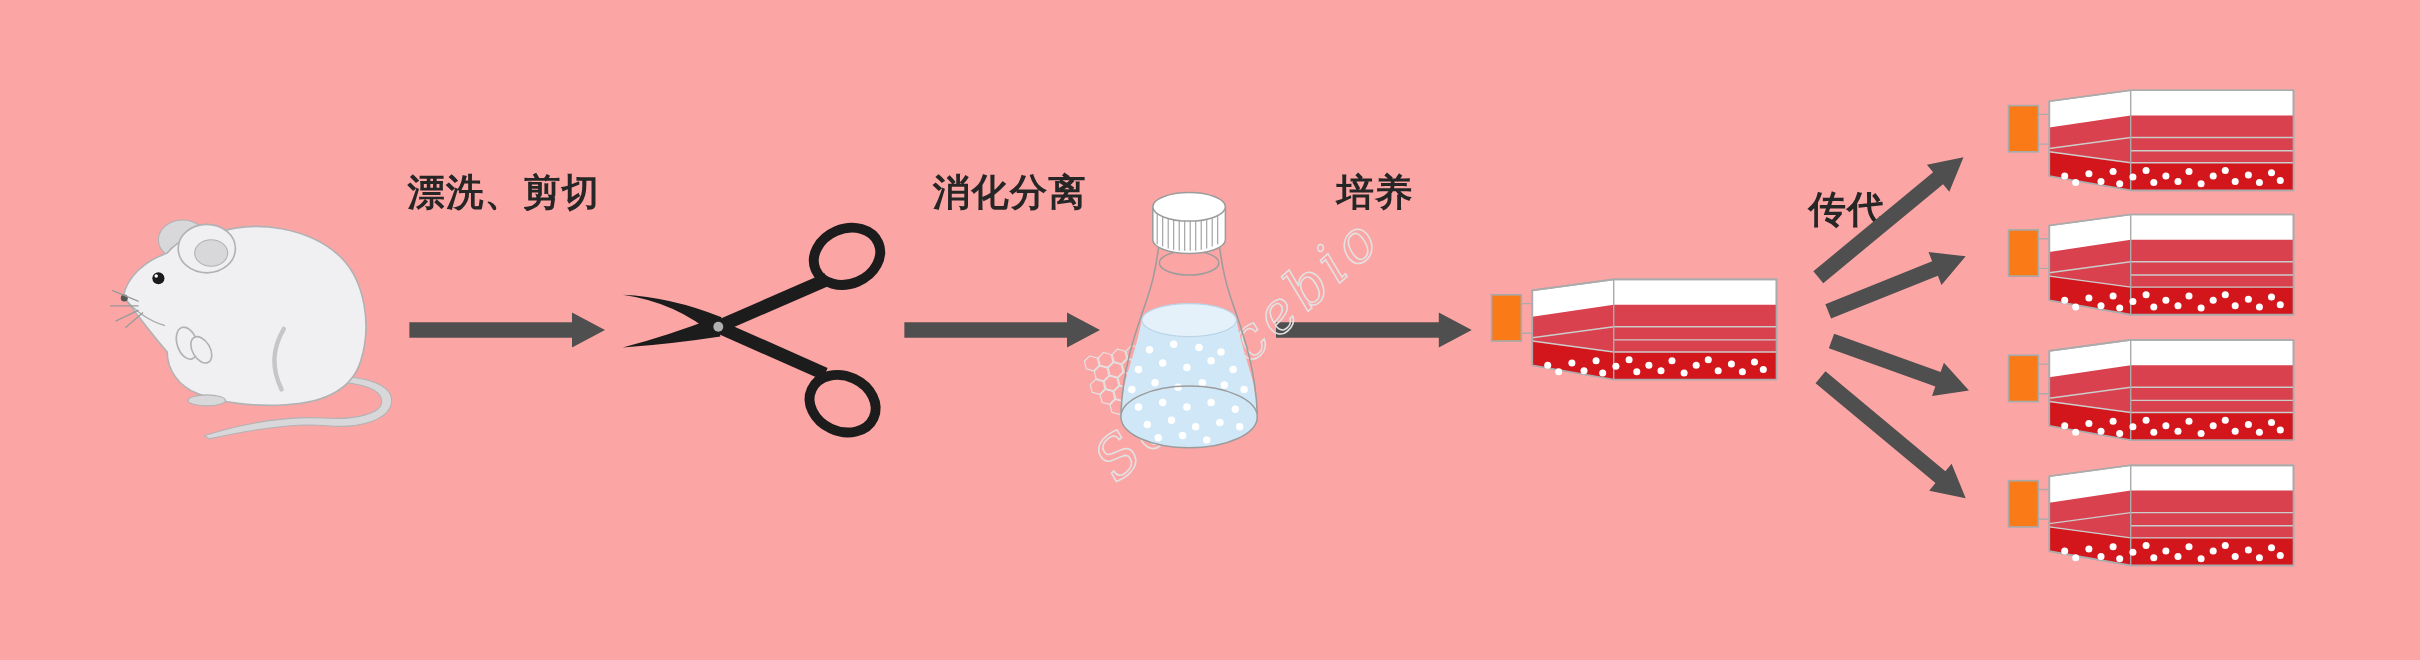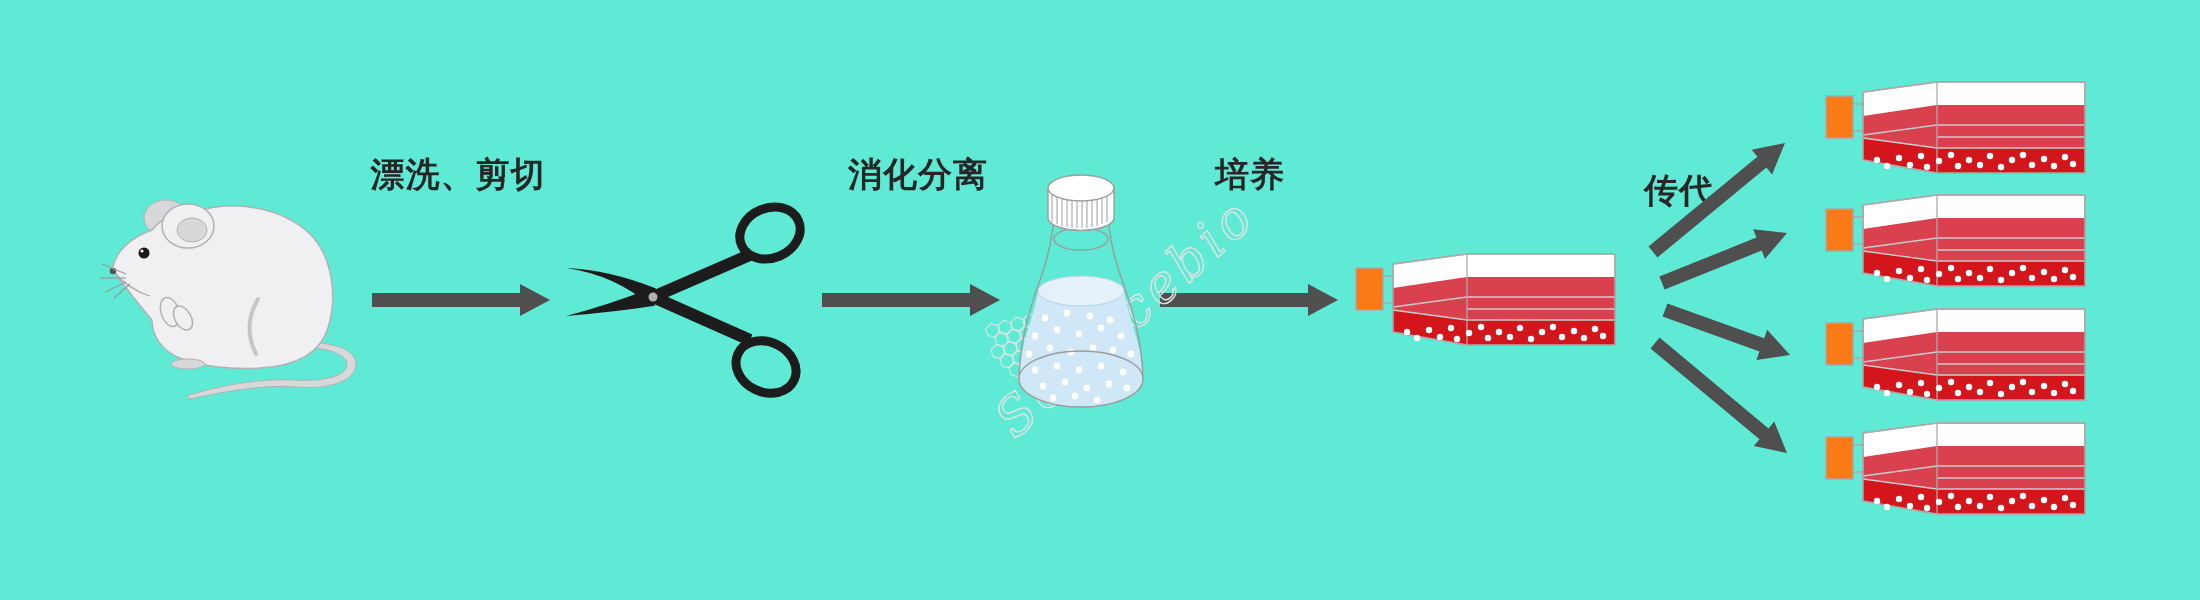--- a/index.html
+++ b/index.html
@@ -1,17 +1,17 @@
 <!DOCTYPE html>
 <html><head>
 <meta charset="utf-8">
 <style>
   html,body{margin:0;padding:0;background:#ffffff;}
   body{font-family:"DejaVu Sans","Liberation Sans",sans-serif;}
-  #canvas{position:relative;width:2200px;height:600px;background:#5eead4;overflow:hidden;}
+  #canvas{position:relative;width:2200px;height:600px;background:#fca5a5;overflow:hidden;}
   .abs{position:absolute;}
   .step-label{
     position:absolute;width:220px;text-align:center;
     font-size:34px;font-weight:600;color:#262626;letter-spacing:1px;
     white-space:nowrap;
   }
   
   .cap{fill:#f97a16;stroke:#a9a9a9;stroke-width:1.5;}
   .flask-body{fill:#ffffff;stroke:#ababab;stroke-width:1.5;stroke-linejoin:round;}
   .medium-light{fill:#d8414d;}

